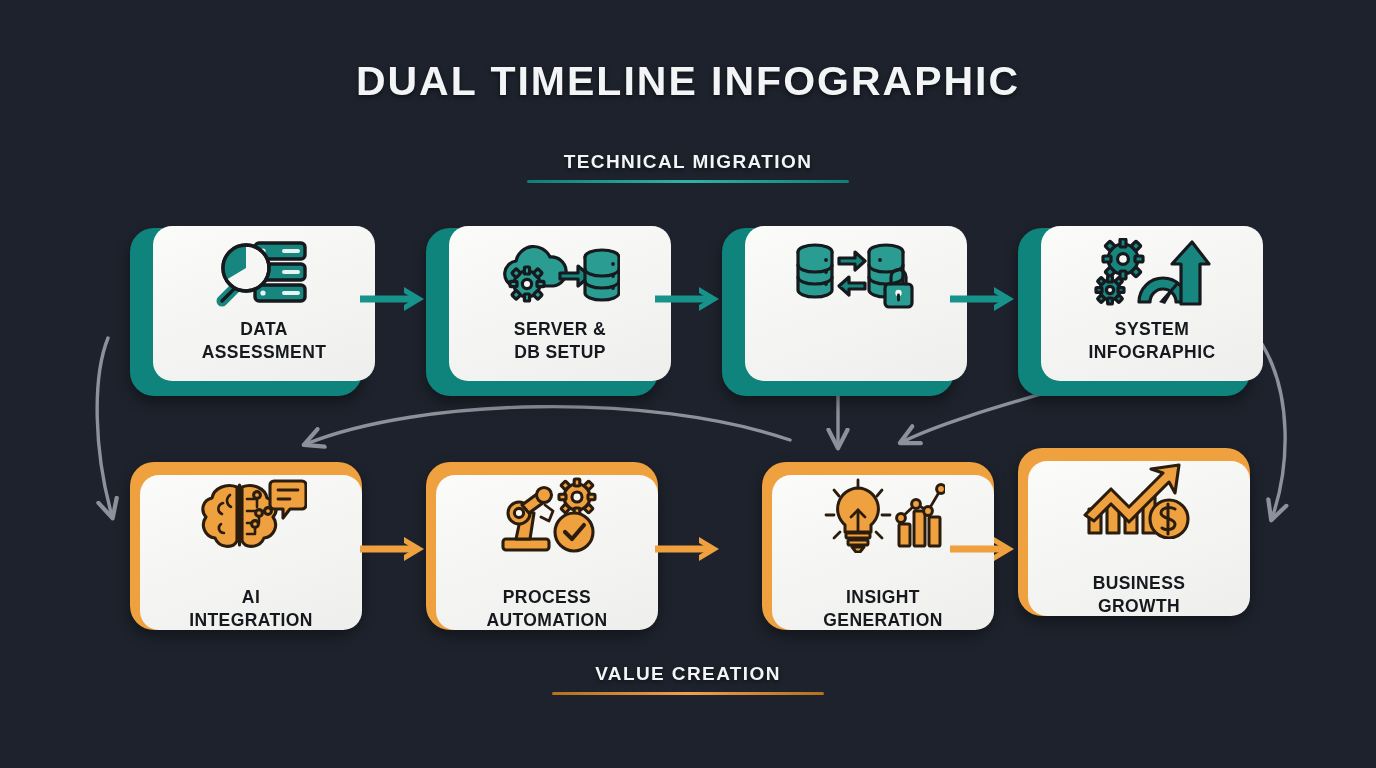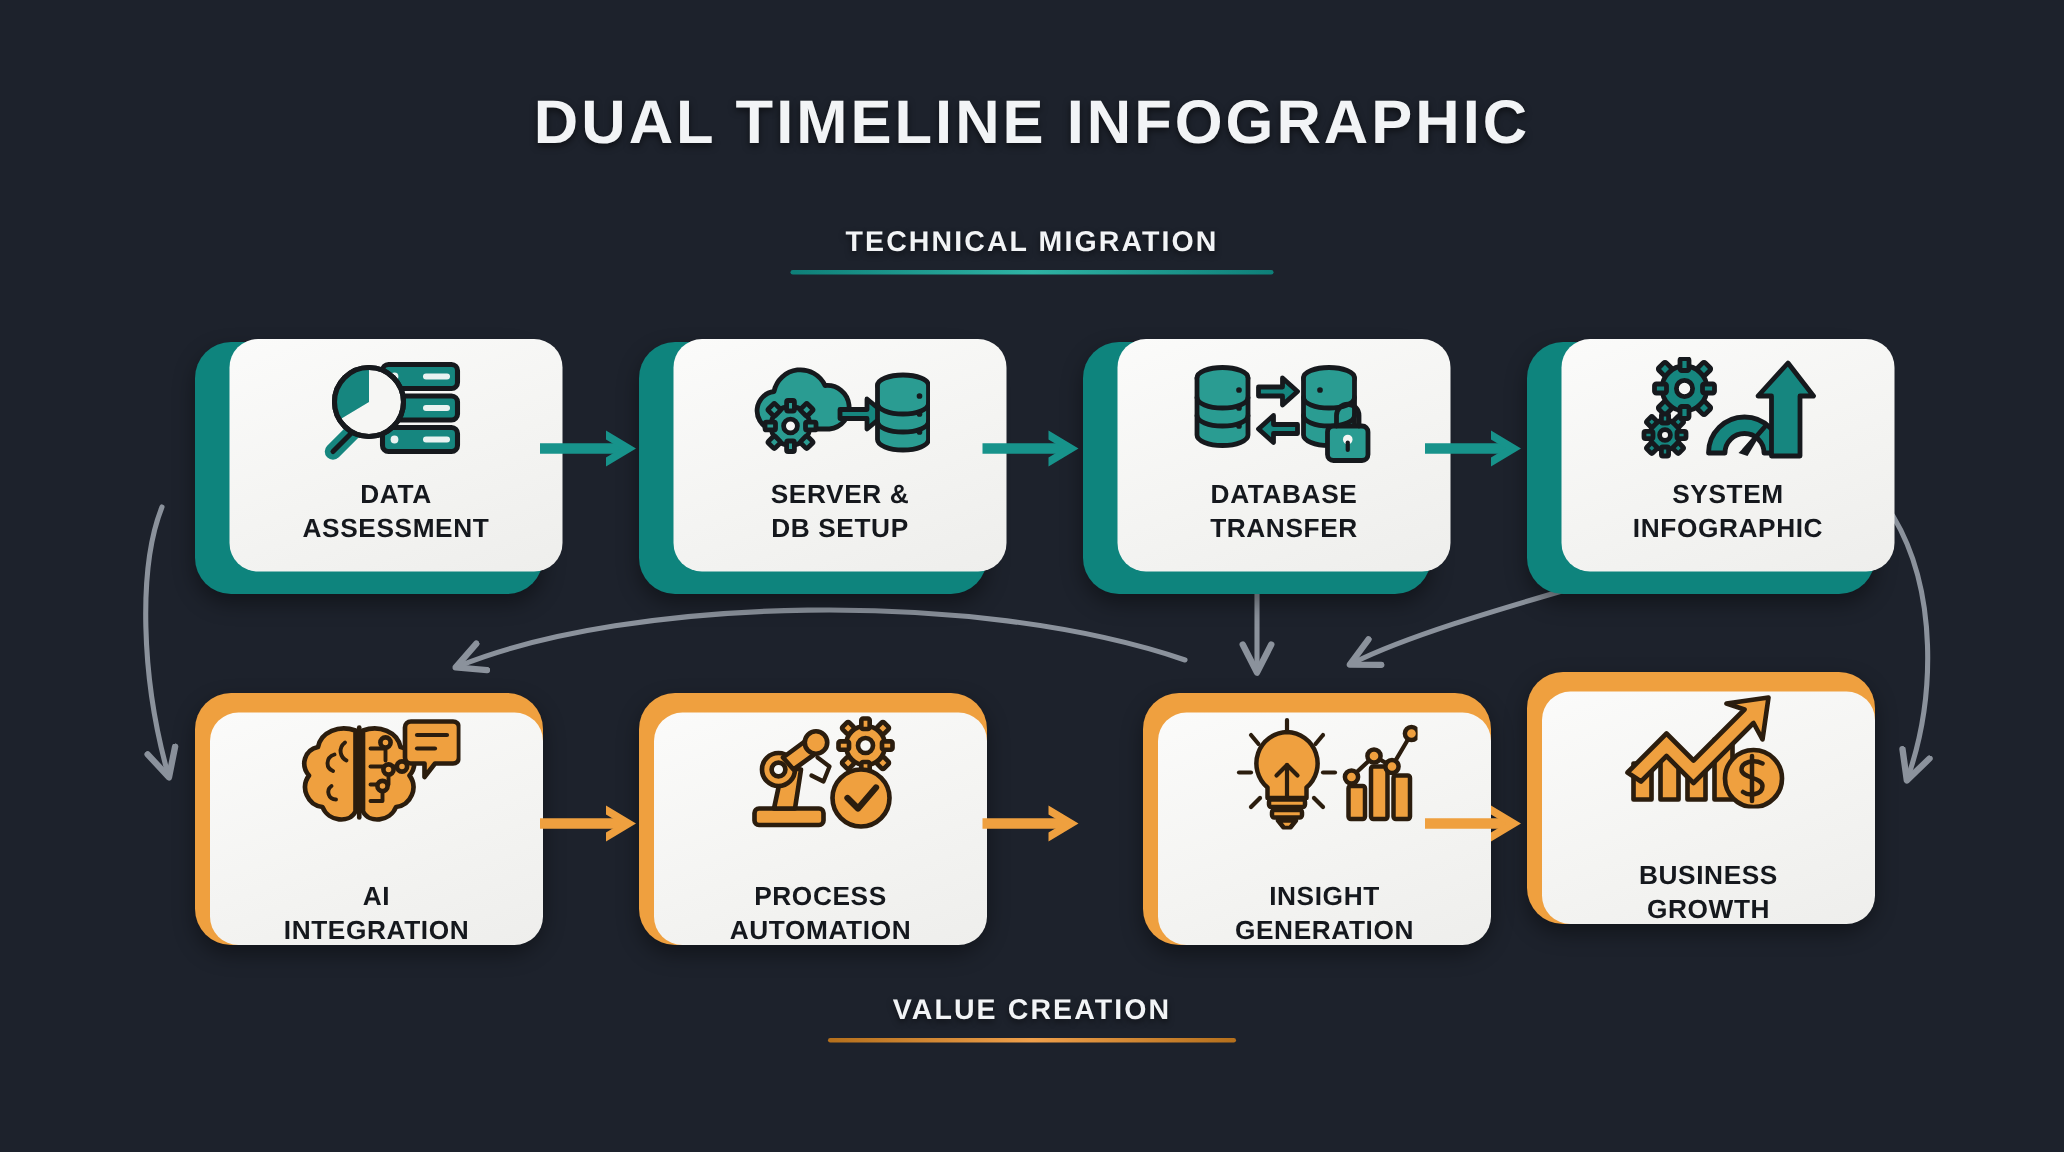--- a/index.html
+++ b/index.html
@@ -285,24 +285,20 @@
             </g>
             <circle cx="88" cy="21" r="1.9" fill="#16191d" stroke="none"></circle>
             <path d="M47,19 L63,19 L63,13 L73,22 L63,31 L63,25 L47,25 Z" fill="#16867f"></path>
             <path d="M73,44 L57,44 L57,38 L47,47 L57,56 L57,50 L73,50 Z" fill="#16867f"></path>
             <rect x="93" y="45" width="27" height="23" rx="4" fill="#2a9c92"></rect>
             <path d="M99,45 L99,38 A7.5,7.5 0 0,1 114,38 L114,45" fill="none"></path>
             <circle cx="106.5" cy="54" r="3.2" fill="#f6f6f4" stroke="none"></circle>
             <path d="M106.5,56 L106.5,61" stroke-width="2.8"></path>
           </g>
         </svg>
-      </div>
-      <div class="card-label">
-        <span>DATABASE</span><br>
-        <span>TRANSFER</span>
       </div>
     </div>
   </div>
 
   <div class="card row-tech" style="left:1018px; top:222px;">
     <div class="frame"></div>
     <div class="panel">
       <div class="icon-wrap">
         <svg width="118" height="74" viewBox="0 0 118 74">
           <g stroke="#16191d" stroke-width="3.2" stroke-linejoin="round" stroke-linecap="round">

